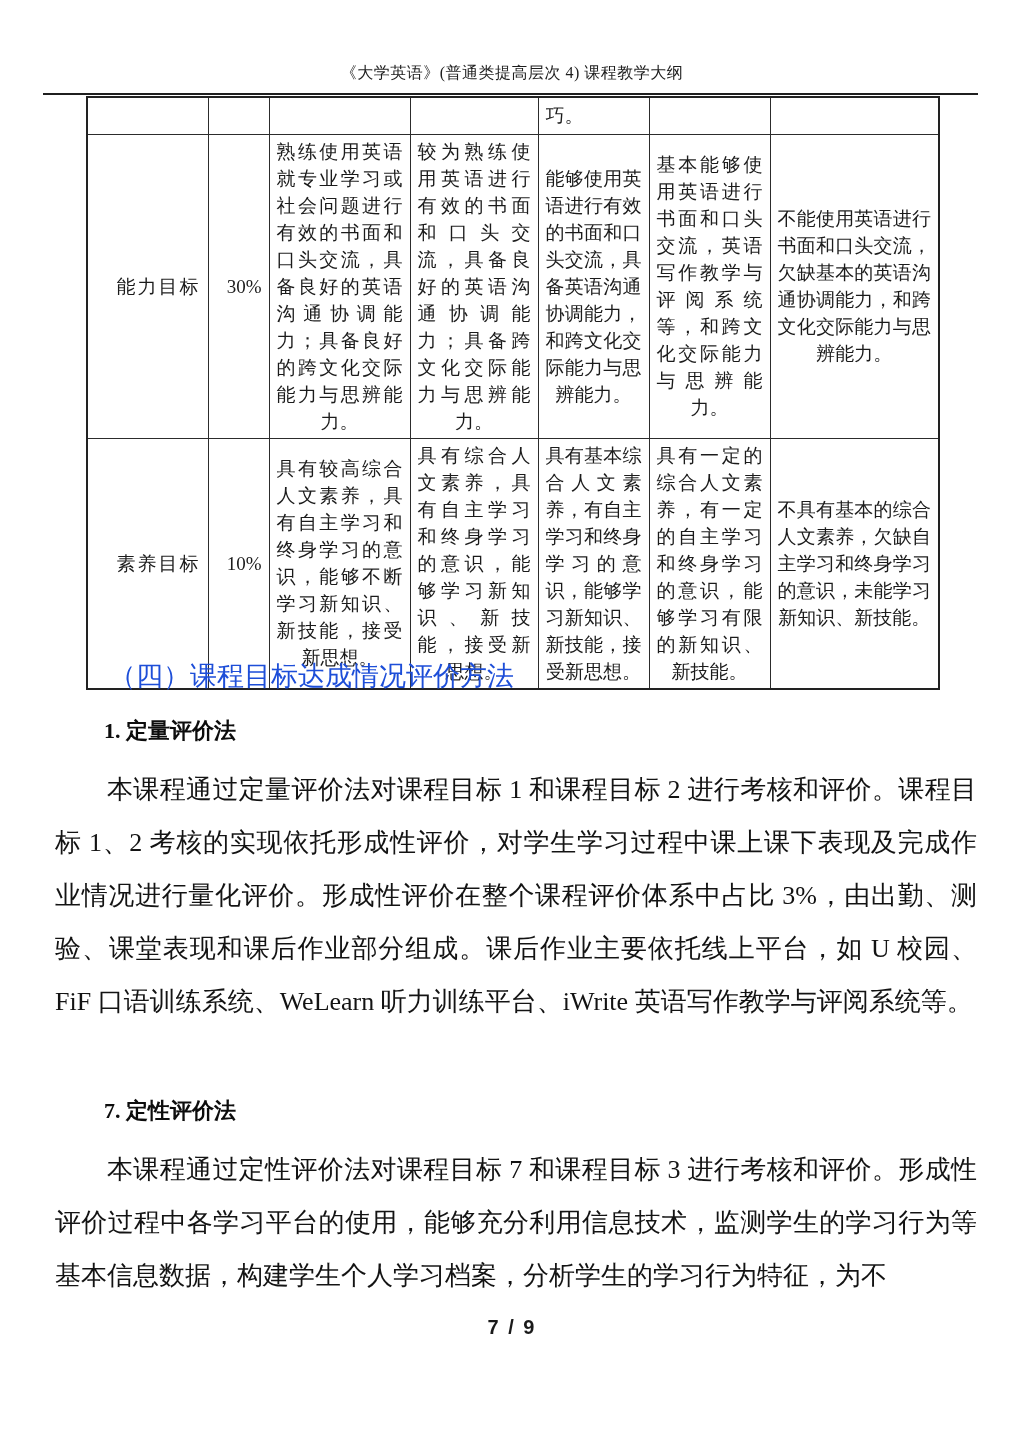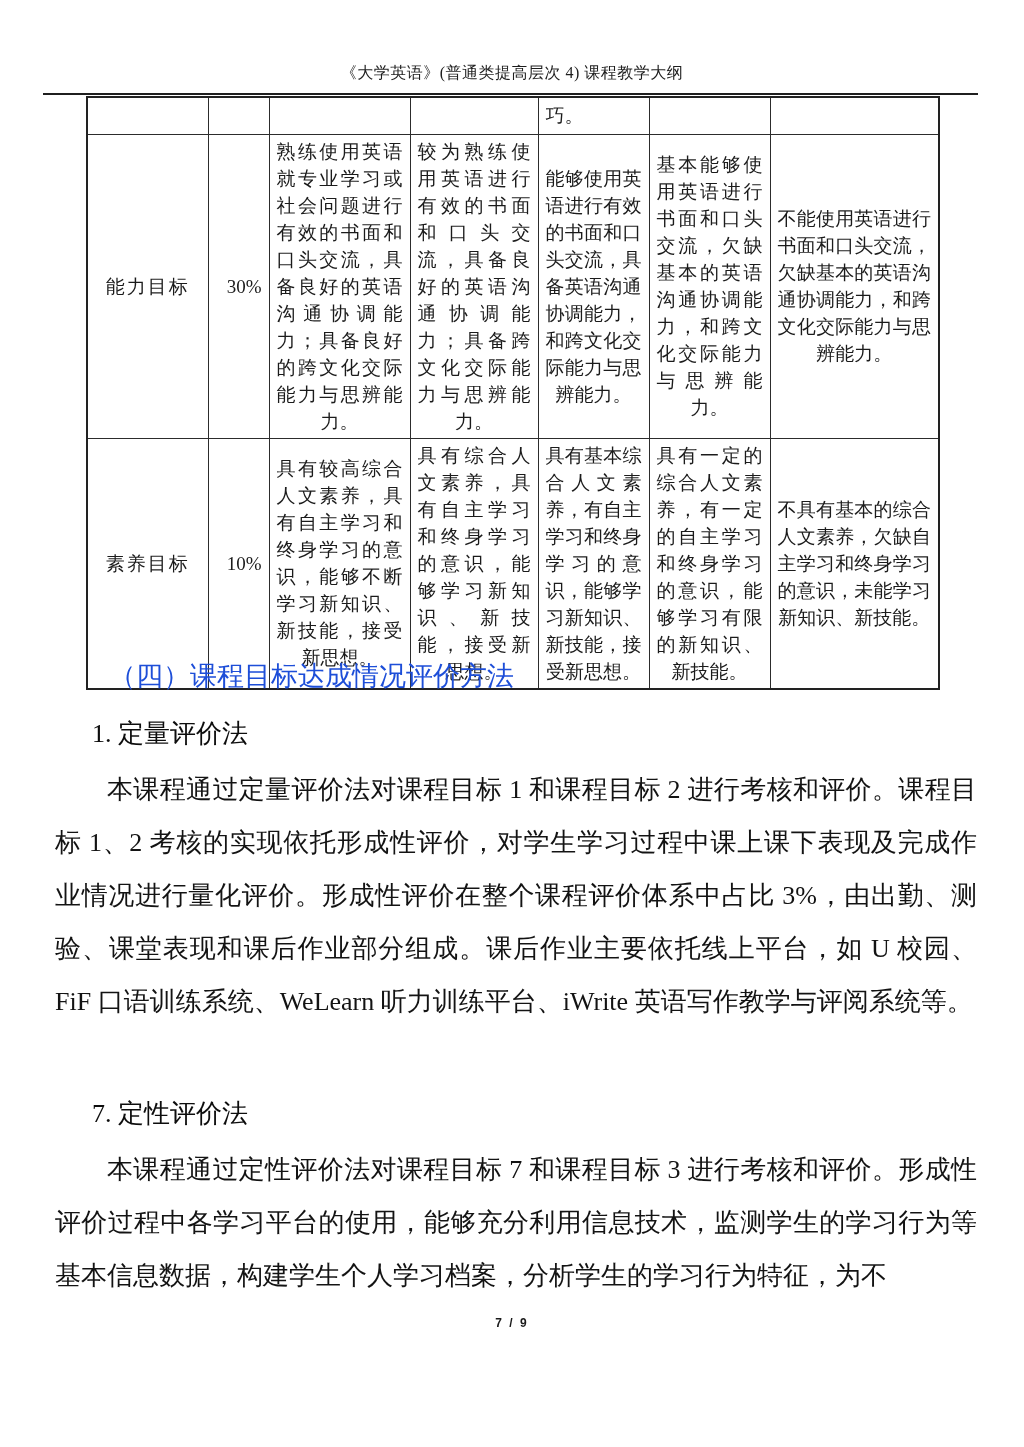--- a/index.html
+++ b/index.html
@@ -23,44 +23,44 @@
     border:2px solid #222;
   }
   table.rubric td {
     border:1px solid #2c2c2c; vertical-align:middle; padding:3px 7px;
     line-height:27px; overflow:hidden;
   }
   tr.row-partial td { height:37px; }
   tr.row-ability td { height:270px; }
   tr.row-literacy td { height:242px; }
   td.cell-partial { text-align:left; padding-left:9px; }
-  td.cell-label  { text-align:center; letter-spacing:2px; }
+  td.cell-label  { text-align:right; letter-spacing:2px; }
   td.cell-weight { text-align:right; }
   td.cell-level  {
     text-align:justify; text-align-last:center; text-justify:inter-character;
   }
   .section-heading {
     position:absolute; top:658px; left:109px; font-size:27px; color:#1d4ed8;
   }
   .sub-heading {
-    position:absolute; left:92px; font-size:26px; font-weight:normal; color:#0d0d0d;
+    position:absolute; left:104px; font-size:22px; font-weight:bold; color:#0d0d0d;
   }
   .sub-heading.s1 { top:716px; }
   .sub-heading.s2 { top:1096px; }
   .body-para {
     position:absolute; left:55px; width:922px;
     font-size:26px; line-height:53px; color:#131313;
     text-align:justify; text-justify:inter-character; text-indent:52px;
   }
   .body-para.p1 { top:763px; }
   .body-para.p2 { top:1143px; }
   .page-footer {
     position:absolute; top:1316px; left:0; right:0; text-align:center;
     font-family:"Liberation Sans","DejaVu Sans",sans-serif;
-    font-size:12px; font-weight:bold; color:#1a1a1a; letter-spacing:2px;
+    font-size:20px; font-weight:bold; color:#1a1a1a; letter-spacing:2px;
   }
 </style>
 </head>
 <body>
 
 <div class="page">
 
   <div class="header-title">《大学英语》(普通类提高层次 4) 课程教学大纲</div>
   <div class="header-rule"></div>
 
@@ -83,21 +83,21 @@
         <td class="cell-partial">巧。</td>
         <td></td>
         <td></td>
       </tr>
       <tr class="row-ability">
         <td class="cell-label">能力目标</td>
         <td class="cell-weight">30%</td>
         <td class="cell-level">熟练使用英语就专业学习或社会问题进行有效的书面和口头交流，具备良好的英语沟通协调能力；具备良好的跨文化交际能力与思辨能力。</td>
         <td class="cell-level">较为熟练使用英语进行有效的书面和口头交流，具备良好的英语沟通协调能力；具备跨文化交际能力与思辨能力。</td>
         <td class="cell-level">能够使用英语进行有效的书面和口头交流，具备英语沟通协调能力，和跨文化交际能力与思辨能力。</td>
-        <td class="cell-level">基本能够使用英语进行书面和口头交流，欠缺基本的英语沟通协调能力，和跨文化交际能力与思辨能力。</td>
+        <td class="cell-level">基本能够使用英语进行书面和口头交流，英语写作教学与评阅系统等，和跨文化交际能力与思辨能力。</td>
         <td class="cell-level">不能使用英语进行书面和口头交流，欠缺基本的英语沟通协调能力，和跨文化交际能力与思辨能力。</td>
       </tr>
       <tr class="row-literacy">
         <td class="cell-label">素养目标</td>
         <td class="cell-weight">10%</td>
         <td class="cell-level">具有较高综合人文素养，具有自主学习和终身学习的意识，能够不断学习新知识、新技能，接受新思想。</td>
         <td class="cell-level">具有综合人文素养，具有自主学习和终身学习的意识，能够学习新知识、新技能，接受新思想。</td>
         <td class="cell-level">具有基本综合人文素养，有自主学习和终身学习的意识，能够学习新知识、新技能，接受新思想。</td>
         <td class="cell-level">具有一定的综合人文素养，有一定的自主学习和终身学习的意识，能够学习有限的新知识、新技能。</td>
         <td class="cell-level">不具有基本的综合人文素养，欠缺自主学习和终身学习的意识，未能学习新知识、新技能。</td>

